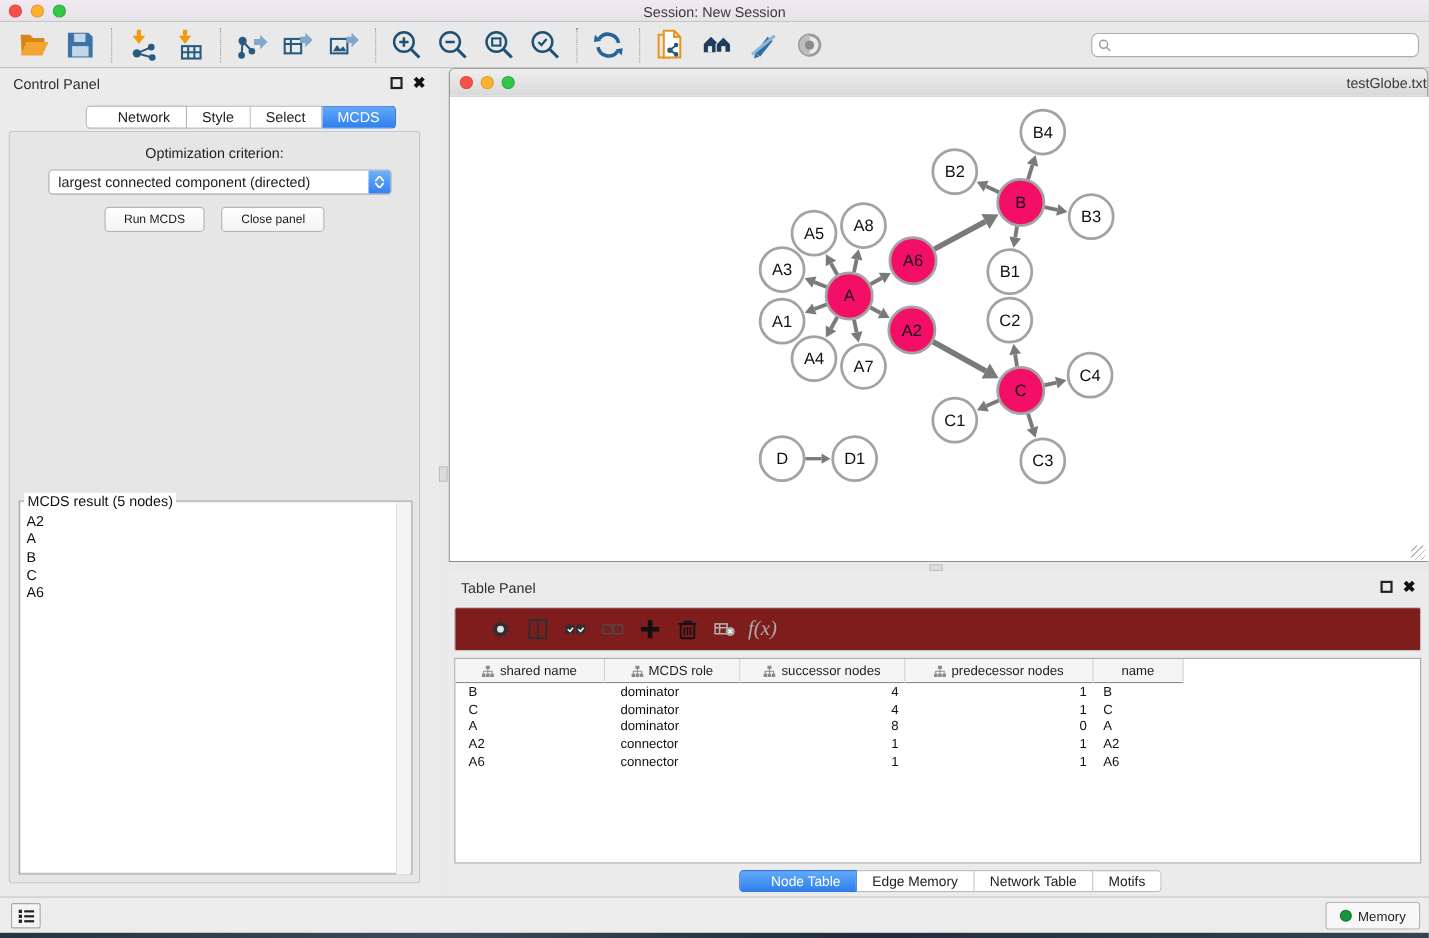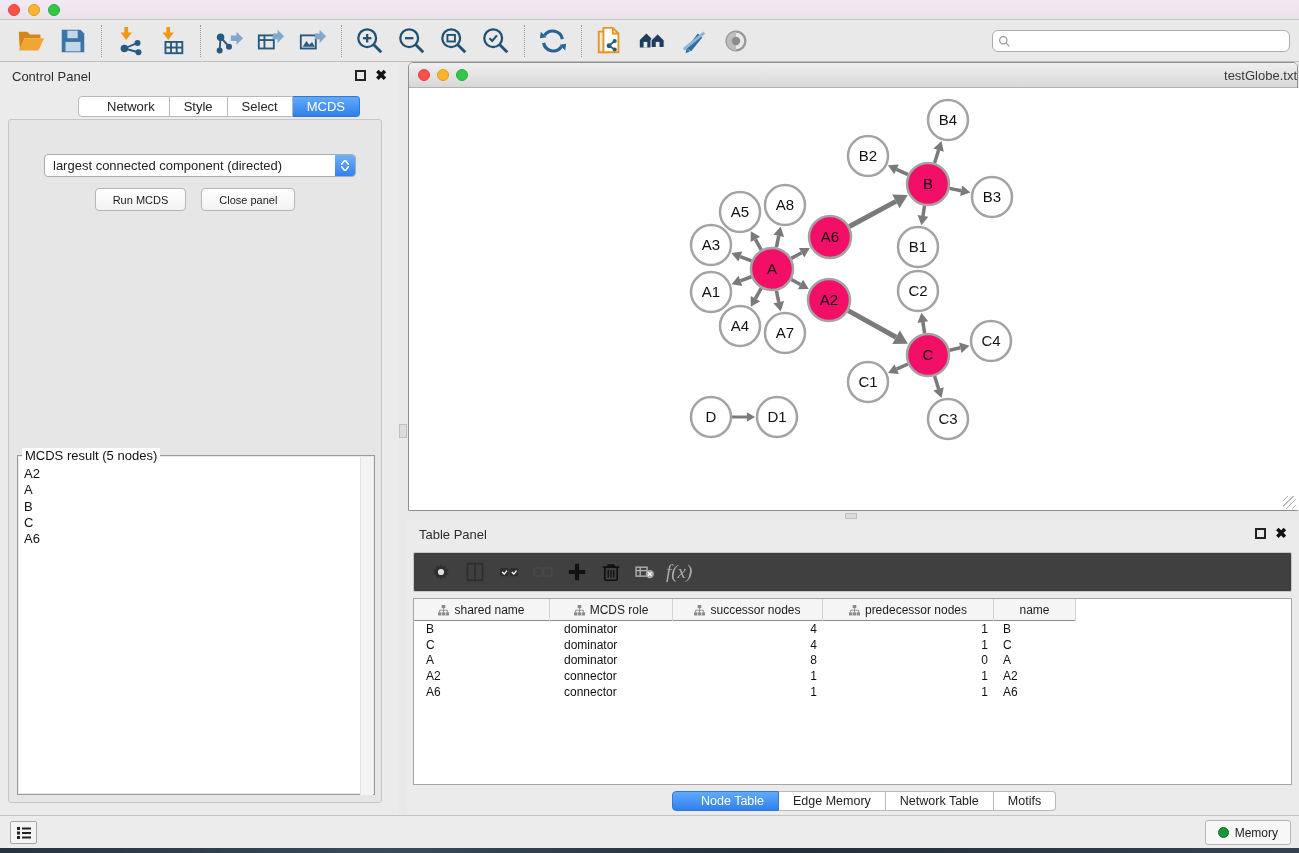--- a/index.html
+++ b/index.html
@@ -75,22 +75,22 @@
   .net-lights .light { width:12px; height:12px; }
   .net-title { position:absolute; left:0; right:0; top:5px; text-align:right; font-size:13px; color:#3A3A3A; }
   .net-canvas { position:absolute; left:0; top:25px; width:898px; height:422px; background:#fff; overflow:hidden; }
   .resize-grip { position:absolute; right:1px; bottom:1px; width:13px; height:13px;
     background:repeating-linear-gradient(135deg, transparent 0 3px, #B9B9B9 3px 4px); }
   .hsplit { position:absolute; left:408px; top:511px; width:891px; height:9px; background:#E9E9E9; }
   .hsplit .thumb { position:absolute; left:437px; top:2px; width:12px; height:6px; background:#DCDCDC; border:1px solid #C0C0C0; }
 
   
   .table-panel { position:absolute; left:407px; top:520px; width:892px; height:295px; background:#EBEBEB; }
-  .tp-toolbar { position:absolute; left:6px; top:32px; width:879px; height:40px; background:#404040;
-    border:1px solid #C6C6C6; border-radius:2px; display:flex; align-items:center; padding-left:10px; gap:0; }
+  .tp-toolbar { position:absolute; left:6px; top:32px; width:879px; height:40px; background:#7f1d1d;
+    border:1px solid #C6C6C6; border-radius:2px; display:flex; align-items:center; padding-left:24px; gap:0; }
   .tp-btn { width:34px; height:32px; display:flex; align-items:center; justify-content:center; }
   .tp-btn svg { width:22px; height:22px; }
   .fx-label { font-family:"Liberation Serif", serif; font-style:italic; font-size:19px; color:#ABABAB; padding-left:4px; }
   .tp-table { position:absolute; left:6px; top:78px; width:879px; height:187px; background:#fff; border:1px solid #A6A6A6; overflow:hidden; }
   .thead { position:absolute; left:0; top:0; width:662px; height:22px; background:#F5F5F5; border-bottom:1px solid #8E8E8E; display:flex; }
   .th { position:relative; height:22px; display:flex; align-items:center; justify-content:center; font-size:12px; color:#1D1D1D;
     border-right:1px solid #D4D4D4; gap:5px; }
   .th svg { width:11px; height:11px; }
   .tbody { position:absolute; left:0; top:22px; width:662px; }
   .tr { display:flex; height:15.7px; align-items:center; }
@@ -113,20 +113,21 @@
 <body>
 
 <div class="app">
 
   <div class="titlebar">
     <div class="lights">
       <div class="light red"></div>
       <div class="light yellow"></div>
       <div class="light green"></div>
     </div>
+    <div class="win-title">Session: New Session</div>
   </div>
 
   <div class="toolbar">
     <div class="tbtn">
       <svg viewBox="0 0 32 32">
           <path d="M3 6h9l3 3h11v4H9L4 25z" fill="#D88417"></path>
           <path d="M9 13h21l-6 13H3z" fill="#F0A633"></path>
         </svg>
     </div>
     <div class="tbtn">
@@ -277,20 +278,21 @@
         <span class="close-glyph">✖</span>
       </div>
     </div>
     <div class="seg-tabs cp-tabs">
         <div class="seg-tab">Network</div>
         <div class="seg-tab">Style</div>
         <div class="seg-tab">Select</div>
         <div class="seg-tab active">MCDS</div>
       </div>
     <div class="cp-content">
+      <div class="opt-label">Optimization criterion:</div>
       <div class="cp-dropdown">
         <span class="val">largest connected component (directed)</span>
         <span class="stepper">
           <svg width="8" height="5" viewBox="0 0 8 5">
               <path d="M0 5 L4 0 L8 5" fill="none" stroke="#fff" stroke-width="1.6"></path>
             </svg>
           <svg width="8" height="5" viewBox="0 0 8 5">
               <path d="M0 0 L4 5 L8 0" fill="none" stroke="#fff" stroke-width="1.6"></path>
             </svg>
         </span>

